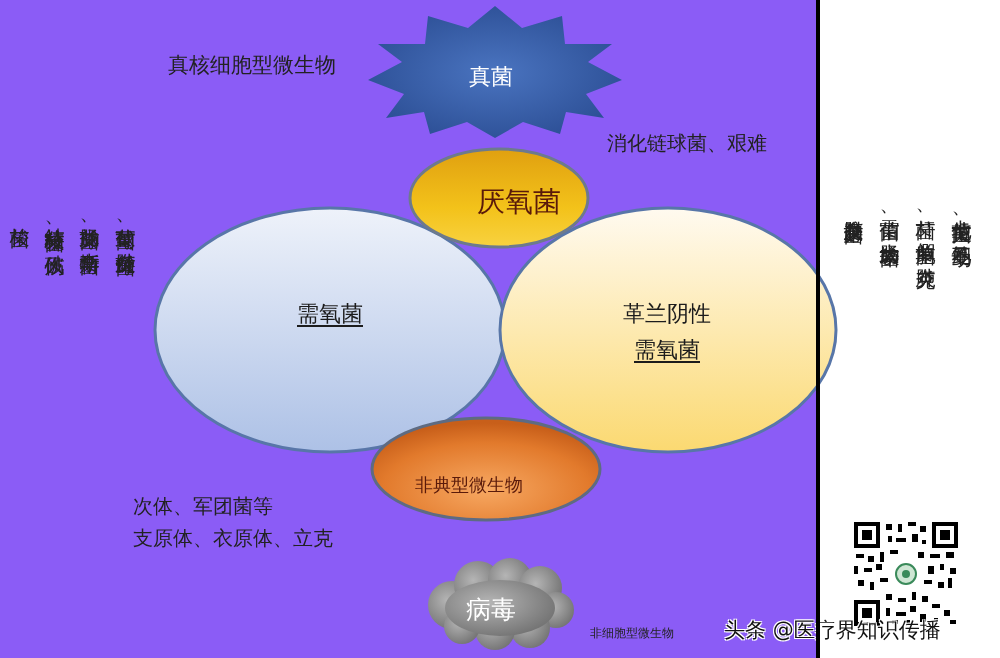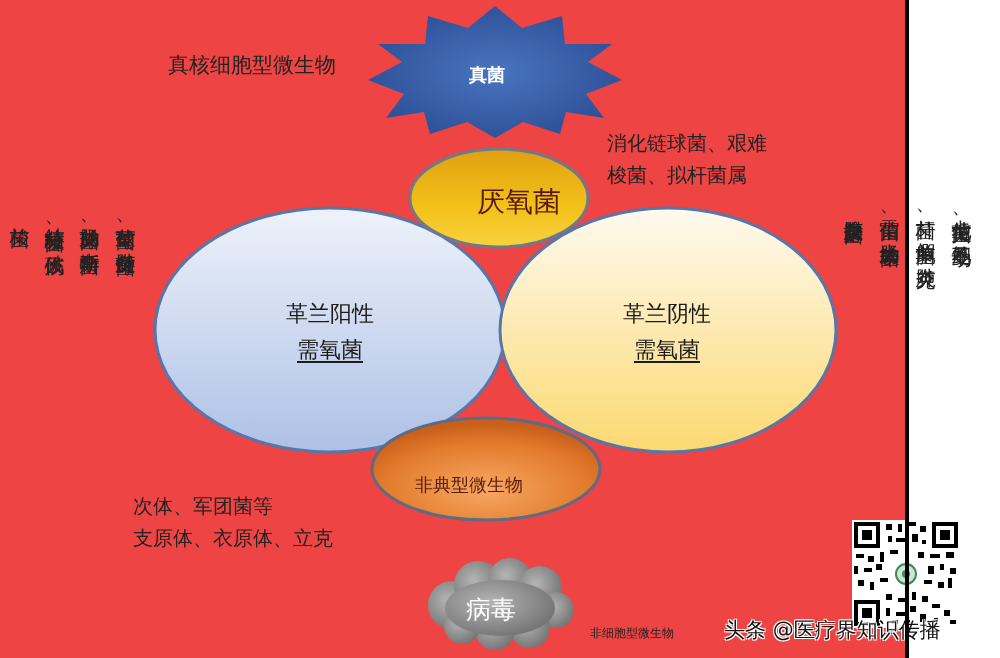--- a/index.html
+++ b/index.html
@@ -1,18 +1,18 @@
 <!DOCTYPE html>
 <html><head>
 <meta charset="utf-8">
 <style>
   * { margin: 0; padding: 0; box-sizing: border-box; }
   html, body { width: 1000px; height: 658px; overflow: hidden; background: #ffffff; }
   body { position: relative; font-family: "DejaVu Sans", "Liberation Sans", sans-serif; color: #1a1a1a; }
-  .canvas { position: absolute; left: 0; top: 0; width: 909px; height: 658px; background: #ef4444; }
+  .canvas { position: absolute; left: 0; top: 0; width: 820px; height: 658px; background: #8b5cf6; }
   .right-border { position: absolute; right: 0; top: 0; width: 4px; height: 658px; background: #000; }
   svg.shapes { position: absolute; left: 0; top: 0; }
   .label { position: absolute; white-space: nowrap; font-size: 21px; line-height: 1; }
   .para { position: absolute; font-size: 20px; line-height: 32px; white-space: nowrap; color: #222; }
   .vcol { position: absolute; writing-mode: vertical-rl; font-size: 20px; line-height: 1; letter-spacing: 1px; color: #222; white-space: nowrap; }
   .center-label { position: absolute; text-align: center; font-size: 22px; line-height: 36px; color: #1c1c1c; }
   .center-label .u { text-decoration: underline; text-underline-offset: 4px; }
   .watermark { position: absolute; font-size: 21px; color: #111; white-space: nowrap;
     text-shadow: 1px 1px 0 #fff, -1px -1px 0 #fff, 1px -1px 0 #fff, -1px 1px 0 #fff; }
 </style>
@@ -127,30 +127,28 @@
         <rect x="40" y="100" width="6" height="4"></rect>
           <rect x="54" y="100" width="4" height="6"></rect>
       </g>
       <circle cx="54" cy="54" r="13" fill="#fff"></circle>
       <circle cx="54" cy="54" r="10" fill="#cfe6d4" stroke="#3a8a5a" stroke-width="2"></circle>
       <circle cx="54" cy="54" r="4" fill="#3a8a5a"></circle>
     </g>
   </svg>
 
   <div class="label" style="left:168px; top:55px; font-size:21px; color:#222;">真核细胞型微生物</div>
-  <div class="label" style="left:469px; top:66px; font-size:18px; color:#ffffff;font-weight:bold;">真菌</div>
+  <div class="label" style="left:469px; top:66px; font-size:22px; color:#ffffff;">真菌</div>
 
   <div class="label" style="left:461px; top:188px; font-size:28px; color:#5a1a0a;margin-left:16px;">厌氧菌</div>
   <div class="para" style="left:607px; top:127px;">
     <div>消化链球菌、艰难</div>
-    <div>梭菌、拟杆菌属</div>
   </div>
 
   <div class="center-label" style="left:255px; top:296px; width:150px;">
-    <div>革兰阳性</div>
     <div><span class="u">需氧菌</span></div>
   </div>
   <div class="vcol" style="left:116px; top:212px;">葡萄球菌、肺炎链球菌</div>
   <div class="vcol" style="left:80px; top:212px;">粪肠球菌、李斯特菌</div>
   <div class="vcol" style="left:45px; top:212px;">结核分枝杆菌、破伤风</div>
   <div class="vcol" style="left:10px; top:212px;">梭菌</div>
 
   <div class="center-label" style="left:592px; top:296px; width:150px;">
     <div>革兰阴性</div>
     <div><span class="u">需氧菌</span></div>

